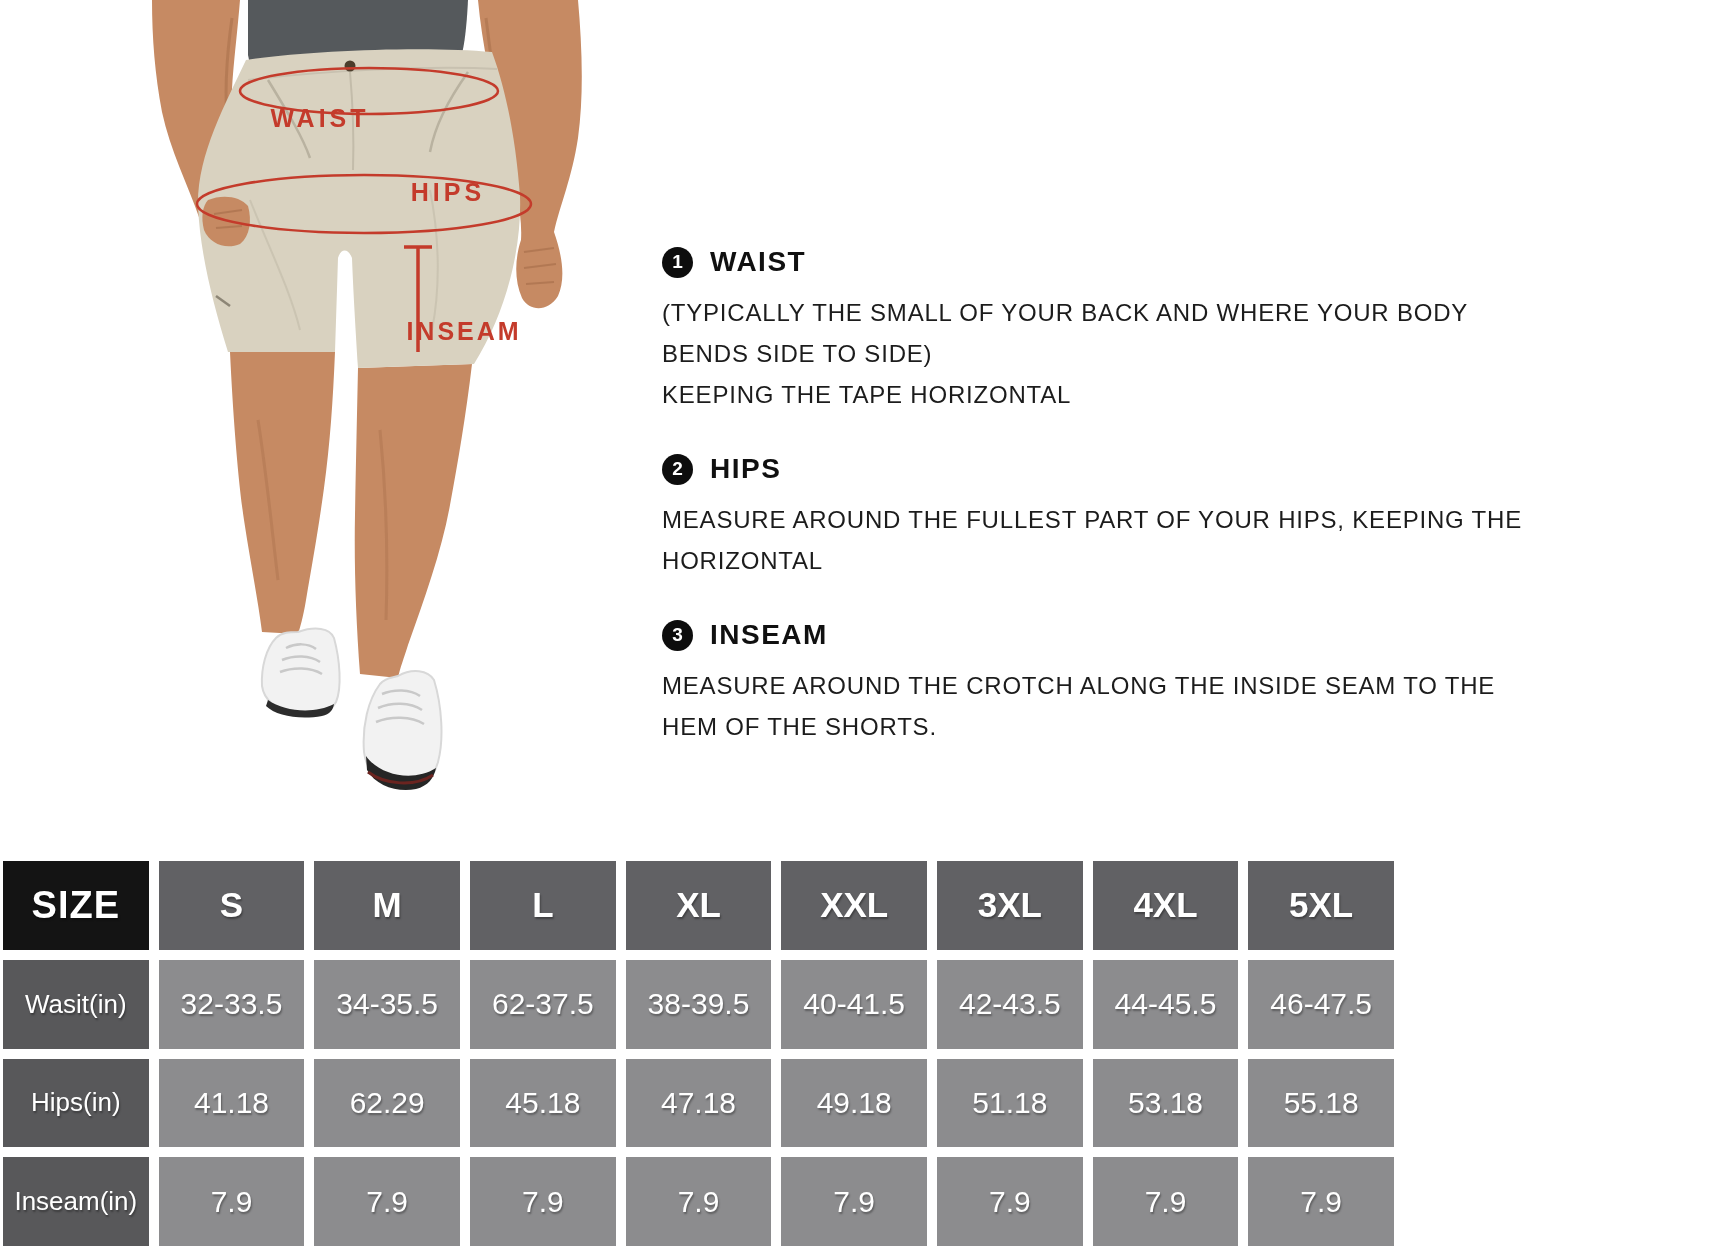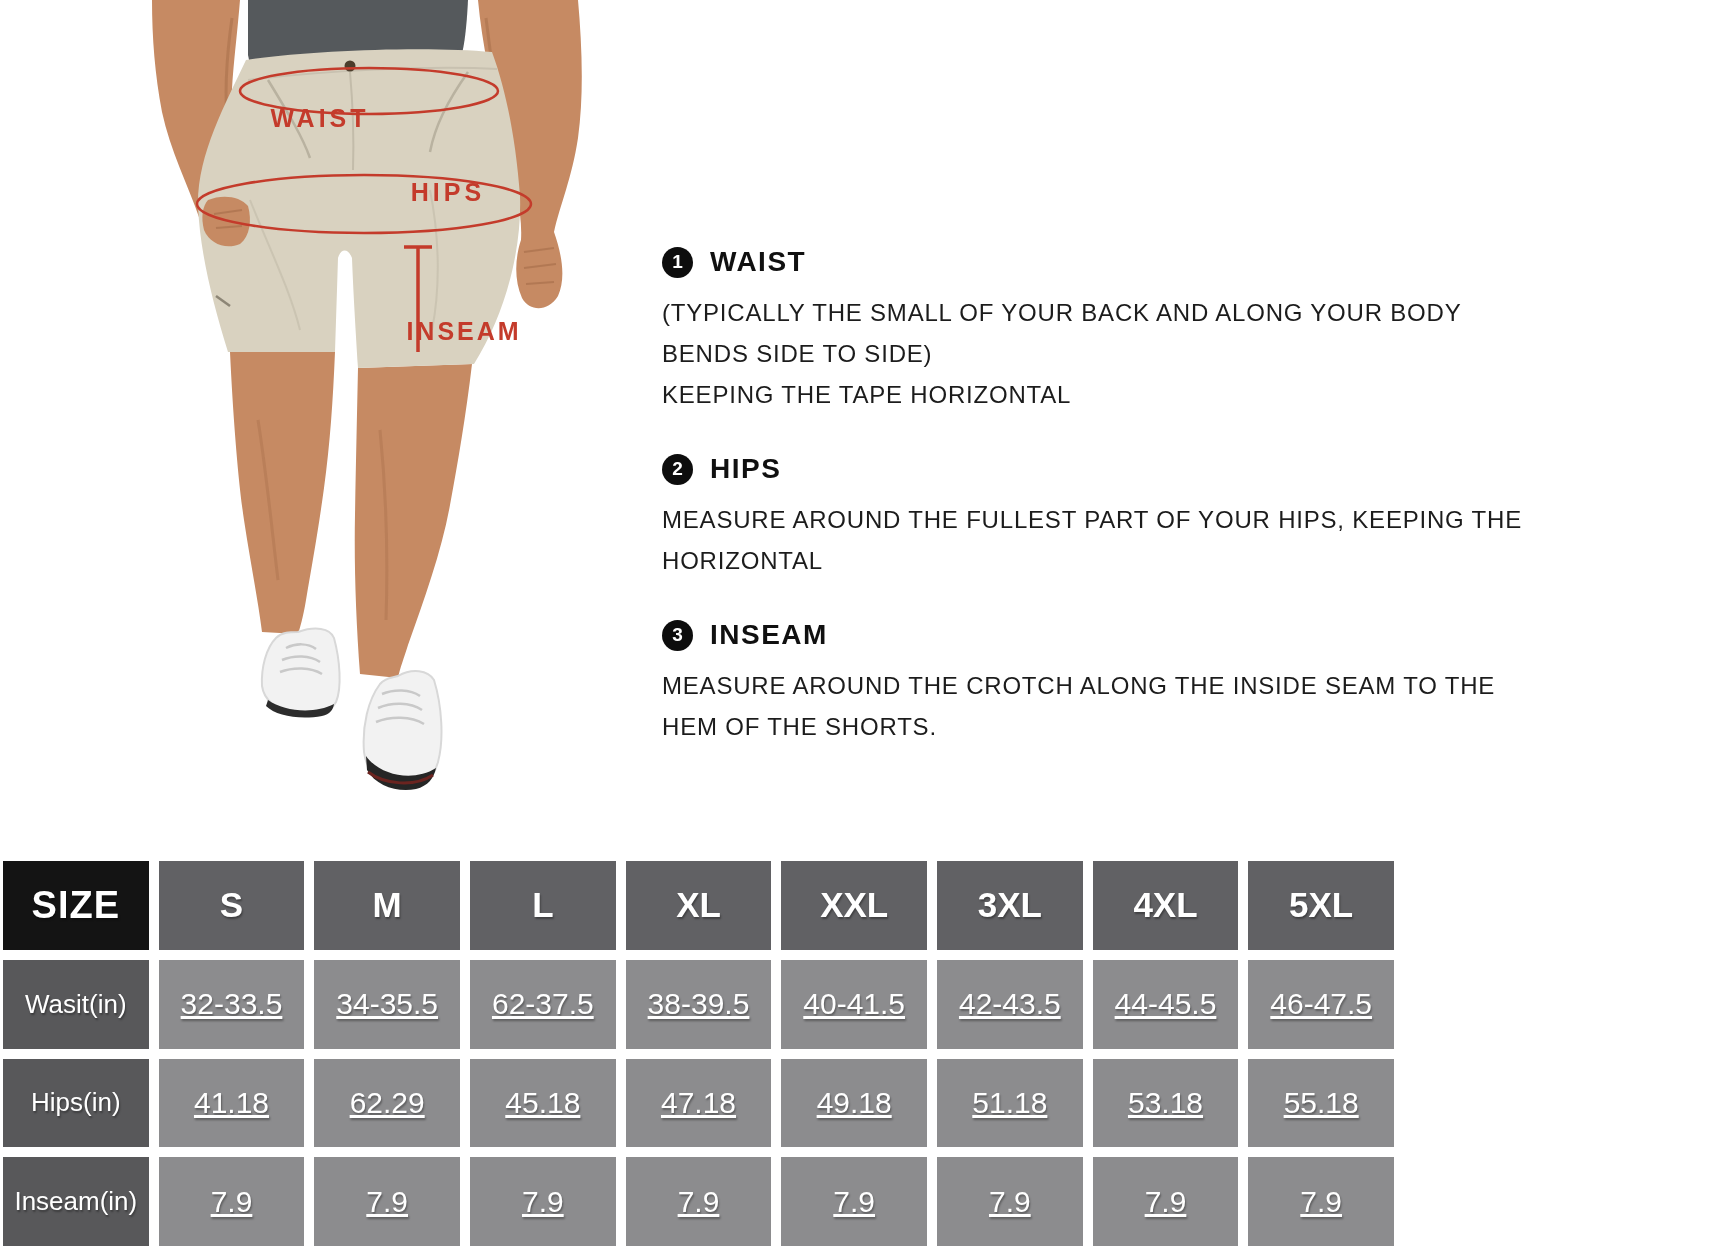--- a/index.html
+++ b/index.html
@@ -31,21 +31,21 @@
     display:grid;grid-template-columns:repeat(9,1fr);grid-template-rows:repeat(4,1fr);
     gap:10px;padding:3px 3px 0 3px;text-align:right;
   }
   .cell{
     display:flex;align-items:center;justify-content:center;
     color:#ffffff;text-shadow:1px 2px 2px rgba(0,0,0,0.35);
   }
   .c-head-first{background:#141414;font-size:38px;font-weight:bold;letter-spacing:1px;}
   .c-head{background:#616164;font-size:35px;font-weight:bold;}
   .c-label{background:#58585a;font-size:26px;}
-  .c-val{background:#8c8c8e;font-size:30px;text-decoration:underline;}
+  .c-val{background:#8c8c8e;font-size:30px;}
 </style>
 </head>
 <body>
 
 <div class="stage">
 
   <div class="figure-area">
     <svg width="660" height="810" viewBox="0 0 660 810" xmlns="http://www.w3.org/2000/svg">
 
       <g>
@@ -112,21 +112,21 @@
     </svg>
   </div>
 
   <div class="instructions">
 
     <div class="section">
       <div class="sec-heading">
         <span class="bullet">1</span>
         <span class="sec-title">WAIST</span>
       </div>
-      <div class="line">(TYPICALLY THE SMALL OF YOUR BACK AND ALONG YOUR BODY</div>
+      <div class="line">(TYPICALLY THE SMALL OF YOUR BACK AND WHERE YOUR BODY</div>
       <div class="line">BENDS SIDE TO SIDE)</div>
       <div class="line">KEEPING THE TAPE HORIZONTAL</div>
     </div>
 
     <div class="section">
       <div class="sec-heading">
         <span class="bullet">2</span>
         <span class="sec-title">HIPS</span>
       </div>
       <div class="line">MEASURE AROUND THE FULLEST PART OF YOUR HIPS, KEEPING THE</div>

